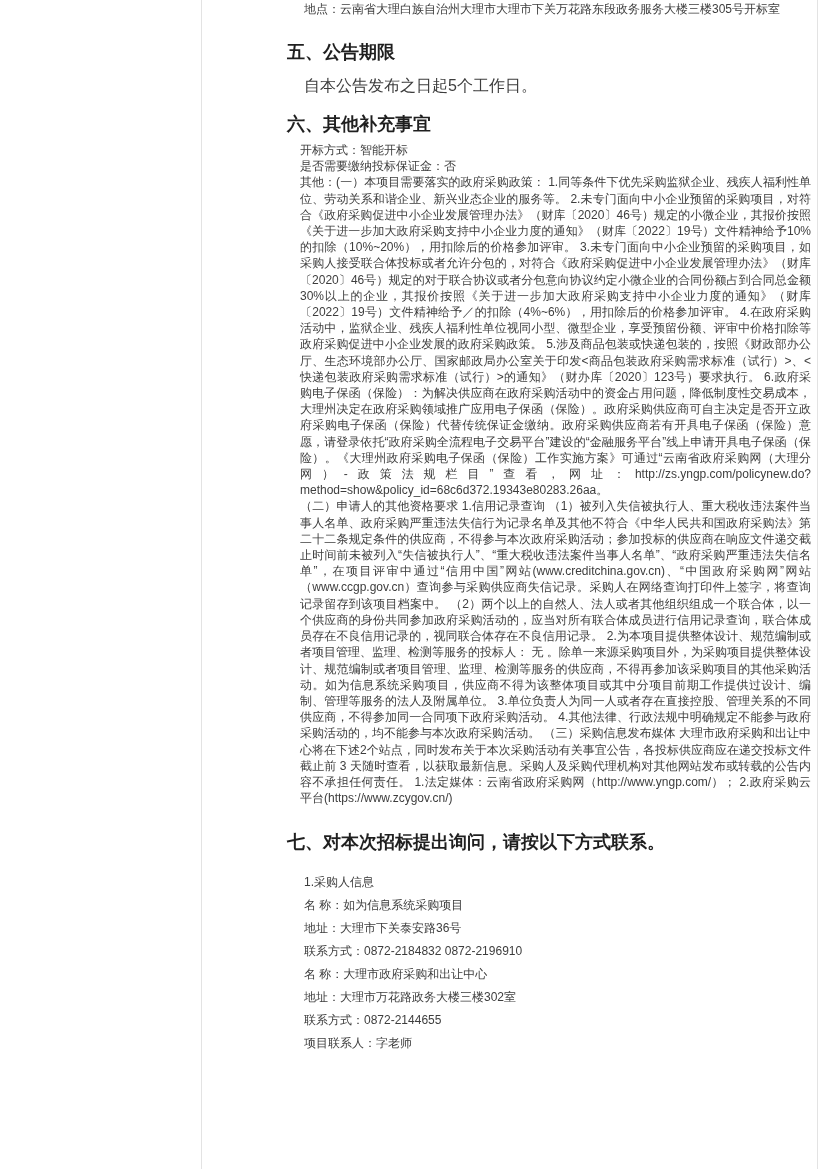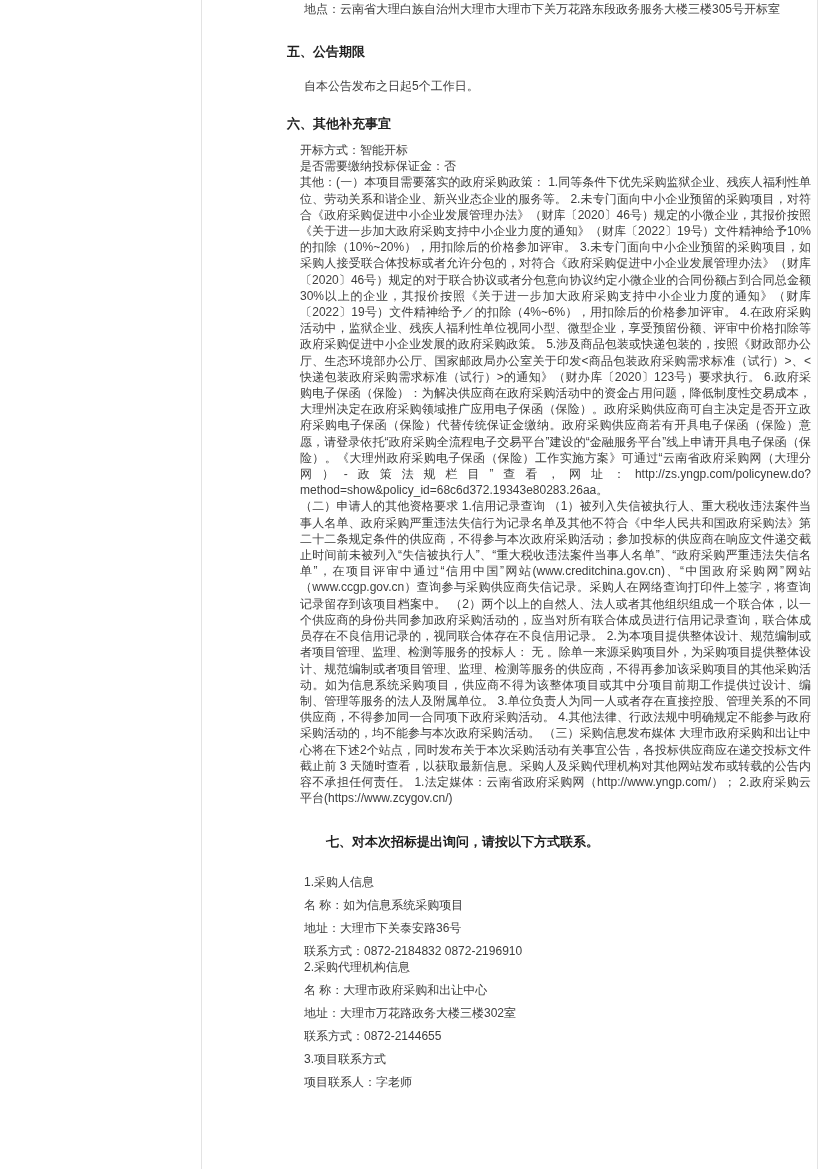--- a/index.html
+++ b/index.html
@@ -27,31 +27,31 @@
     padding: 2px 6px 60px 85px;
   }
   .hdr-line {
     margin: 0 0 8px 17px;
     font-size: 12px;
     line-height: 14px;
     color: #3d3d3d;
   }
   .sec-heading {
     margin: 28px 0 0 0;
-    font-size: 13px;
+    font-size: 18px;
     line-height: 14px;
     font-weight: 700;
     color: #1f1f1f;
   }
   #sec5-heading { margin-top: 29px; }
   #sec6-heading { margin-top: 24px; }
-  #sec7-heading { margin-top: 29px; margin-left: 39px; }
+  #sec7-heading { margin-top: 29px; }
   .sec-body-single {
     margin: 20px 0 0 17px;
-    font-size: 12px;
+    font-size: 16px;
     line-height: 14px;
     color: #3d3d3d;
   }
   .sec-block {
     margin: 11px 0 0 13px;
     font-size: 12px;
     line-height: 16.2px;
     color: #3d3d3d;
     white-space: pre-line;
     text-align: justify;
@@ -82,21 +82,19 @@
 是否需要缴纳投标保证金：否
 其他：(一）本项目需要落实的政府采购政策： 1.同等条件下优先采购监狱企业、残疾人福利性单位、劳动关系和谐企业、新兴业态企业的服务等。 2.未专门面向中小企业预留的采购项目，对符合《政府采购促进中小企业发展管理办法》（财库〔2020〕46号）规定的小微企业，其报价按照《关于进一步加大政府采购支持中小企业力度的通知》（财库〔2022〕19号）文件精神给予10%的扣除（10%~20%），用扣除后的价格参加评审。 3.未专门面向中小企业预留的采购项目，如采购人接受联合体投标或者允许分包的，对符合《政府采购促进中小企业发展管理办法》（财库〔2020〕46号）规定的对于联合协议或者分包意向协议约定小微企业的合同份额占到合同总金额 30%以上的企业，其报价按照《关于进一步加大政府采购支持中小企业力度的通知》（财库〔2022〕19号）文件精神给予／的扣除（4%~6%），用扣除后的价格参加评审。 4.在政府采购活动中，监狱企业、残疾人福利性单位视同小型、微型企业，享受预留份额、评审中价格扣除等政府采购促进中小企业发展的政府采购政策。 5.涉及商品包装或快递包装的，按照《财政部办公厅、生态环境部办公厅、国家邮政局办公室关于印发&lt;商品包装政府采购需求标准（试行）&gt;、&lt;快递包装政府采购需求标准（试行）&gt;的通知》（财办库〔2020〕123号）要求执行。 6.政府采购电子保函（保险）：为解决供应商在政府采购活动中的资金占用问题，降低制度性交易成本，大理州决定在政府采购领域推广应用电子保函（保险）。政府采购供应商可自主决定是否开立政府采购电子保函（保险）代替传统保证金缴纳。政府采购供应商若有开具电子保函（保险）意愿，请登录依托“政府采购全流程电子交易平台”建设的“金融服务平台”线上申请开具电子保函（保险）。《大理州政府采购电子保函（保险）工作实施方案》可通过“云南省政府采购网（大理分网）-政策法规栏目”查看，网址：http://zs.yngp.com/policynew.do?method=show&amp;policy_id=68c6d372.19343e80283.26aa。
 （二）申请人的其他资格要求 1.信用记录查询 （1）被列入失信被执行人、重大税收违法案件当事人名单、政府采购严重违法失信行为记录名单及其他不符合《中华人民共和国政府采购法》第二十二条规定条件的供应商，不得参与本次政府采购活动；参加投标的供应商在响应文件递交截止时间前未被列入“失信被执行人”、“重大税收违法案件当事人名单”、“政府采购严重违法失信名单”，在项目评审中通过“信用中国”网站(www.creditchina.gov.cn)、“中国政府采购网”网站（www.ccgp.gov.cn）查询参与采购供应商失信记录。采购人在网络查询打印件上签字，将查询记录留存到该项目档案中。 （2）两个以上的自然人、法人或者其他组织组成一个联合体，以一个供应商的身份共同参加政府采购活动的，应当对所有联合体成员进行信用记录查询，联合体成员存在不良信用记录的，视同联合体存在不良信用记录。 2.为本项目提供整体设计、规范编制或者项目管理、监理、检测等服务的投标人： 无 。除单一来源采购项目外，为采购项目提供整体设计、规范编制或者项目管理、监理、检测等服务的供应商，不得再参加该采购项目的其他采购活动。如为信息系统采购项目，供应商不得为该整体项目或其中分项目前期工作提供过设计、编制、管理等服务的法人及附属单位。 3.单位负责人为同一人或者存在直接控股、管理关系的不同供应商，不得参加同一合同项下政府采购活动。 4.其他法律、行政法规中明确规定不能参与政府采购活动的，均不能参与本次政府采购活动。 （三）采购信息发布媒体 大理市政府采购和出让中心将在下述2个站点，同时发布关于本次采购活动有关事宜公告，各投标供应商应在递交投标文件截止前 3 天随时查看，以获取最新信息。采购人及采购代理机构对其他网站发布或转载的公告内容不承担任何责任。 1.法定媒体：云南省政府采购网（http://www.yngp.com/）； 2.政府采购云平台(https://www.zcygov.cn/)</div>
 
     <h3 class="sec-heading" id="sec7-heading">七、对本次招标提出询问，请按以下方式联系。</h3>
 
     <p class="contact-line first">1.采购人信息</p>
     <p class="contact-line">名 称：如为信息系统采购项目</p>
     <p class="contact-line">地址：大理市下关泰安路36号</p>
     <p class="contact-line">联系方式：0872-2184832 0872-2196910</p>
-    <p class="contact-line tight">2.采购代理机构信息</p>
     <p class="contact-line">名 称：大理市政府采购和出让中心</p>
     <p class="contact-line">地址：大理市万花路政务大楼三楼302室</p>
     <p class="contact-line">联系方式：0872-2144655</p>
-    <p class="contact-line">3.项目联系方式</p>
     <p class="contact-line">项目联系人：字老师</p>
 
   </div>
 </div>
 
 </body></html>

